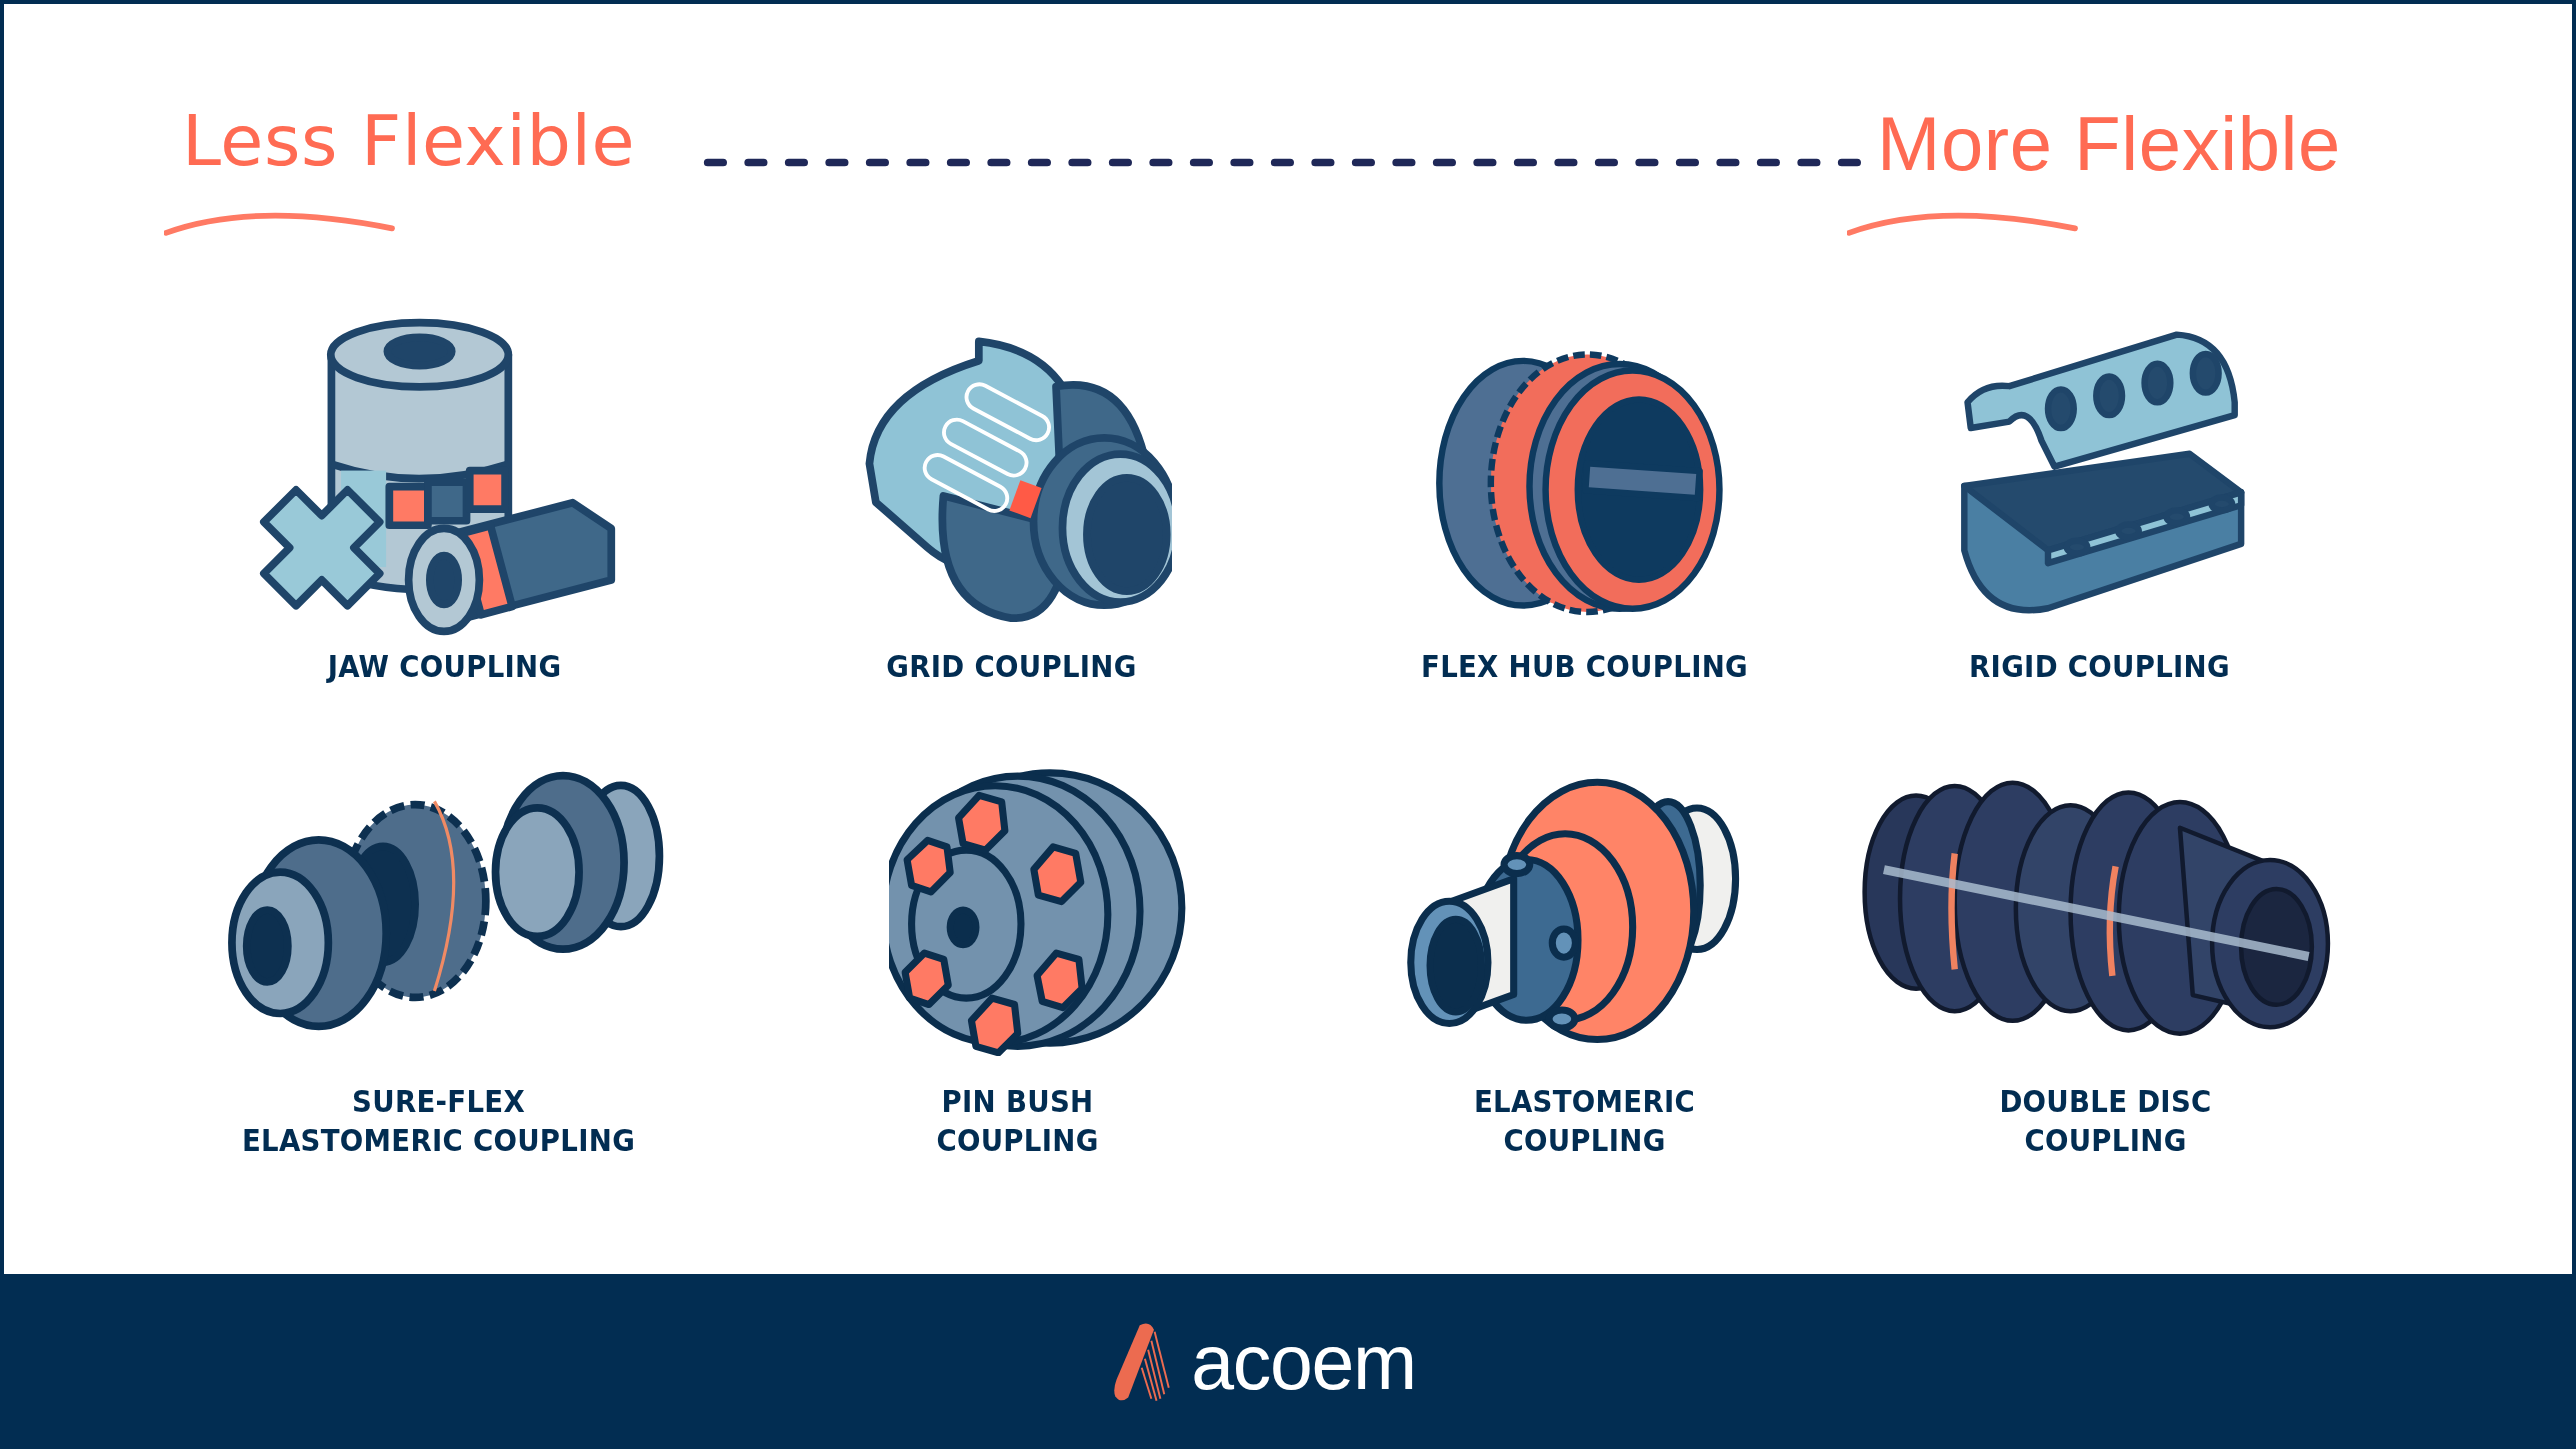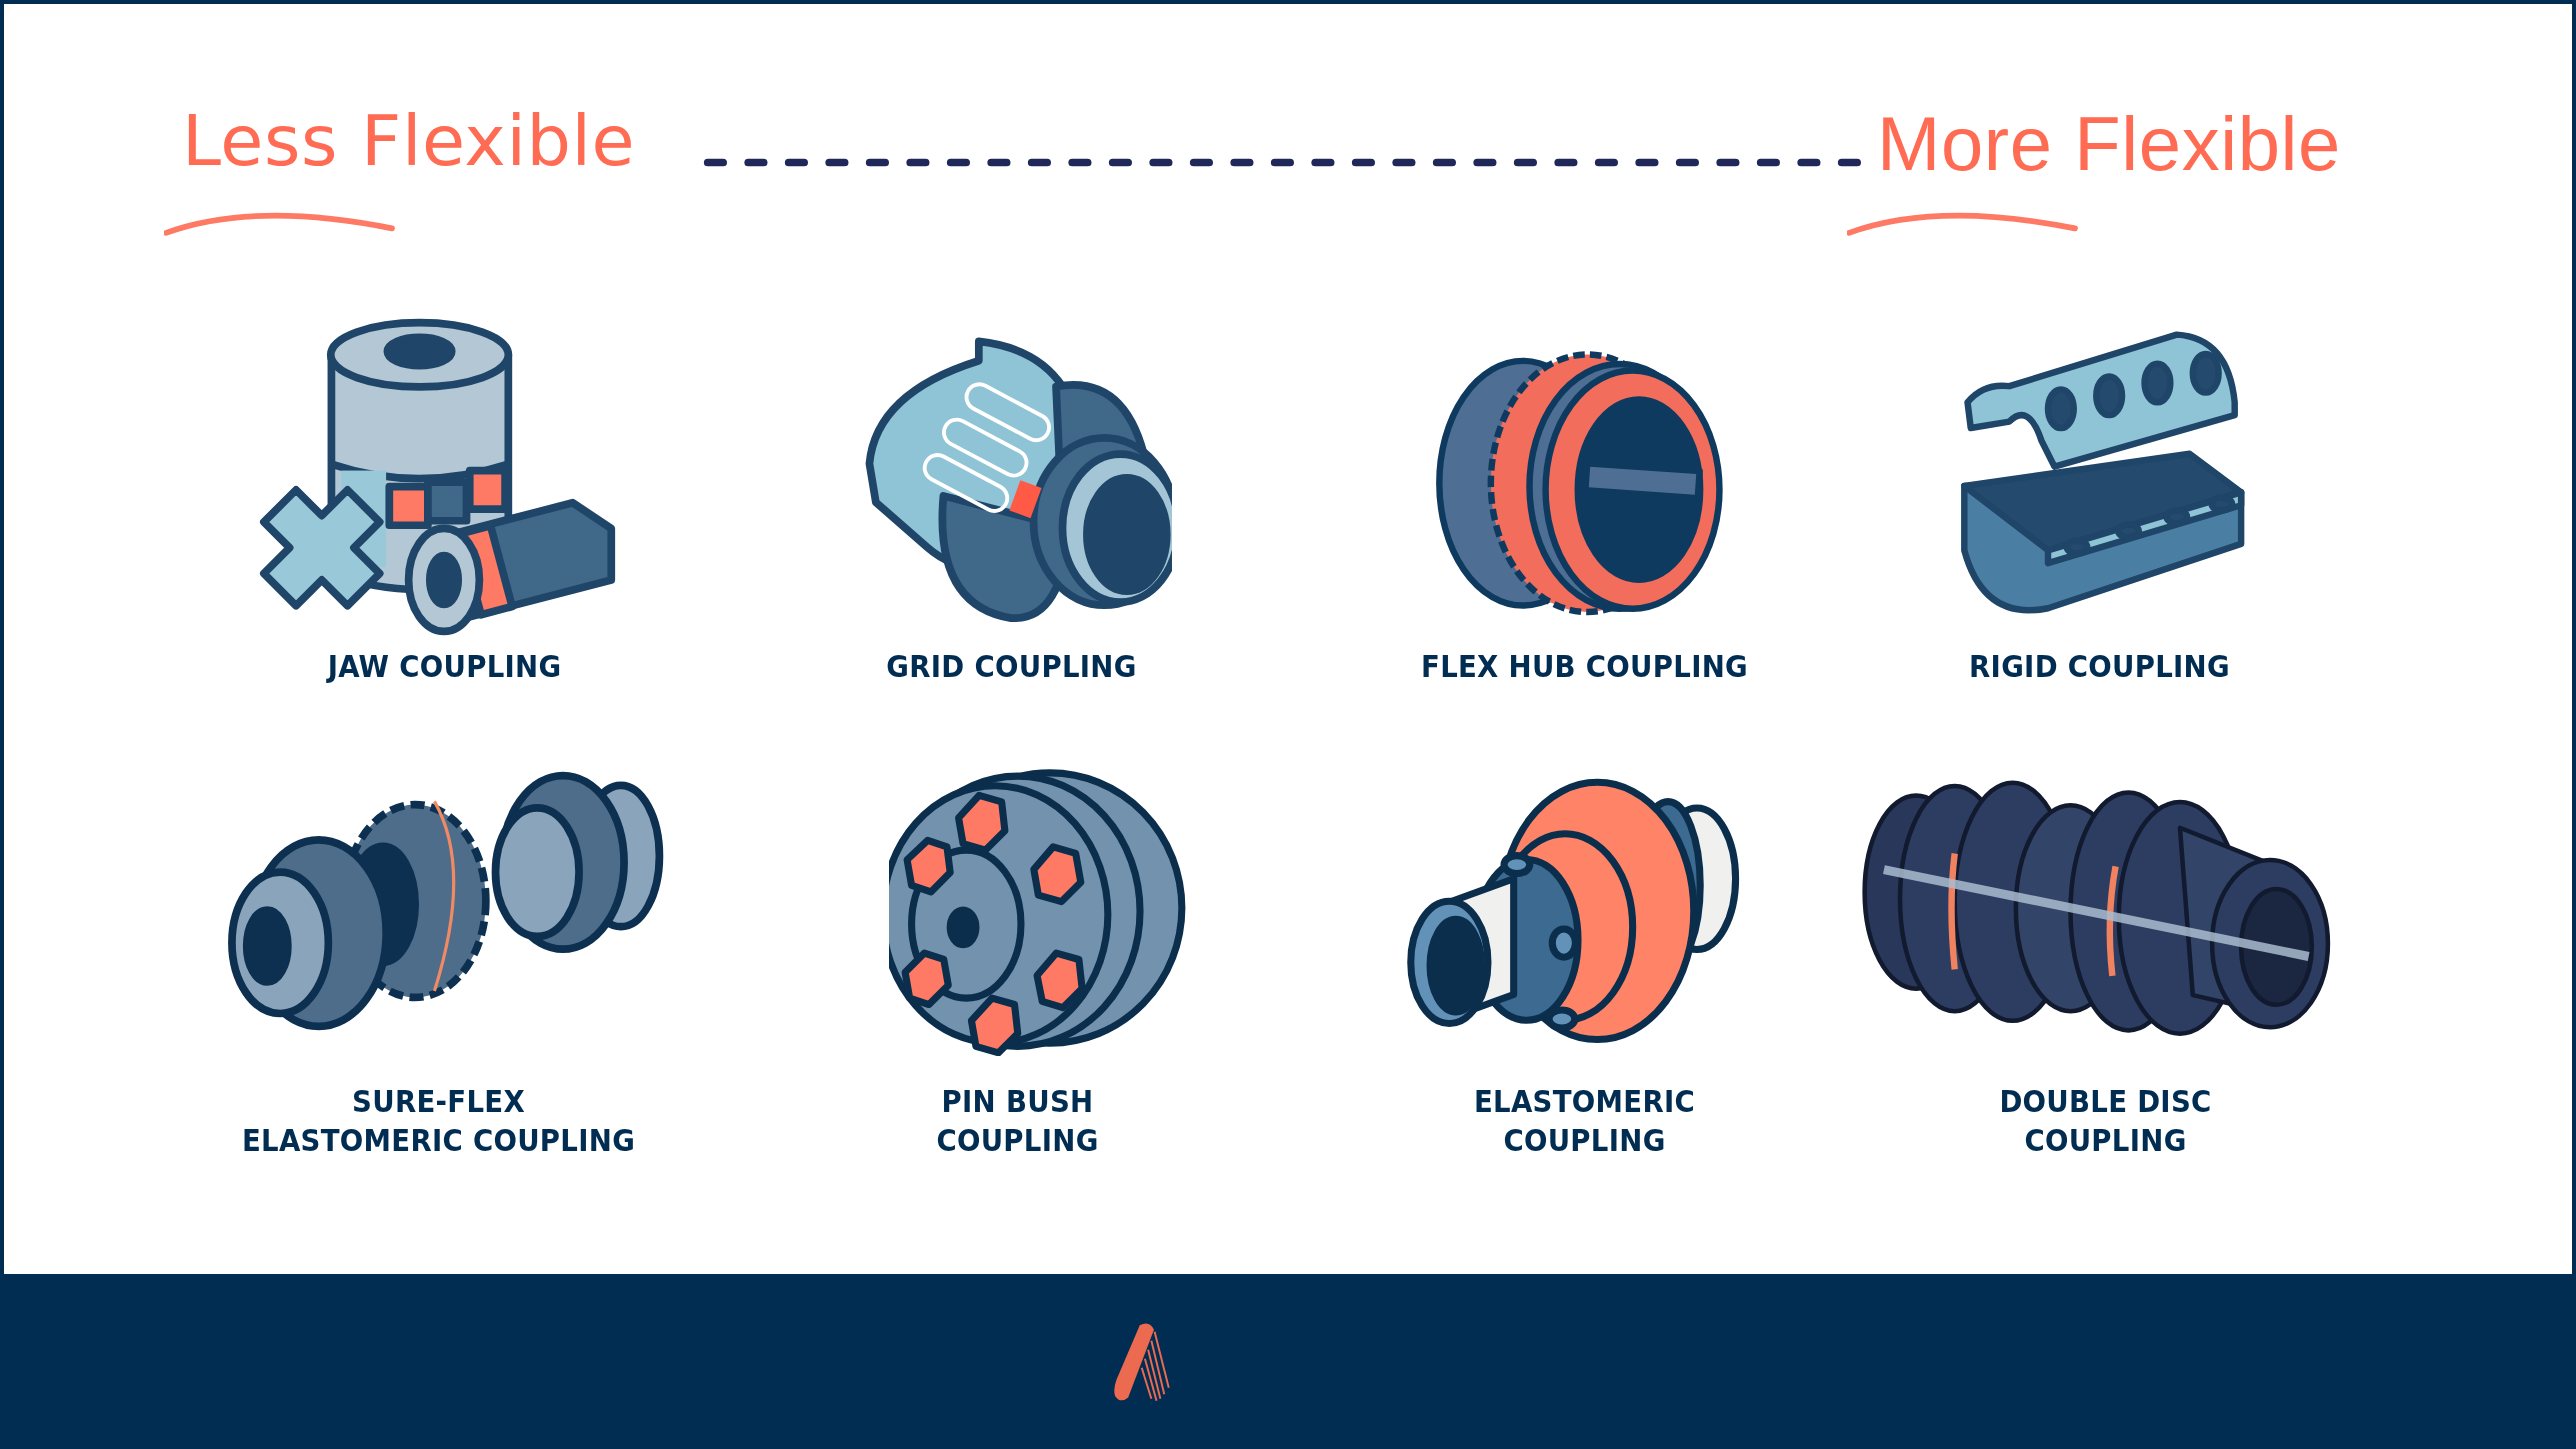--- a/index.html
+++ b/index.html
@@ -188,14 +188,15 @@
   <svg width="58" height="84" viewBox="0 0 90 130">
     <path d="M40 8 Q55 0 62 15 L22 120 Q10 130 2 118 Q-2 108 4 92 Z" fill="#ec6b50"></path>
     <g stroke="#ec6b50" stroke-width="3">
       <line x1="63" y1="18" x2="85" y2="105"></line>
       <line x1="58" y1="32" x2="78" y2="115"></line>
       <line x1="53" y1="46" x2="72" y2="122"></line>
       <line x1="48" y1="60" x2="66" y2="125"></line>
       <line x1="43" y1="74" x2="58" y2="122"></line>
     </g>
   </svg>
+  <span class="logo-text">acoem</span>
 </div>
 
 
 </body></html>

